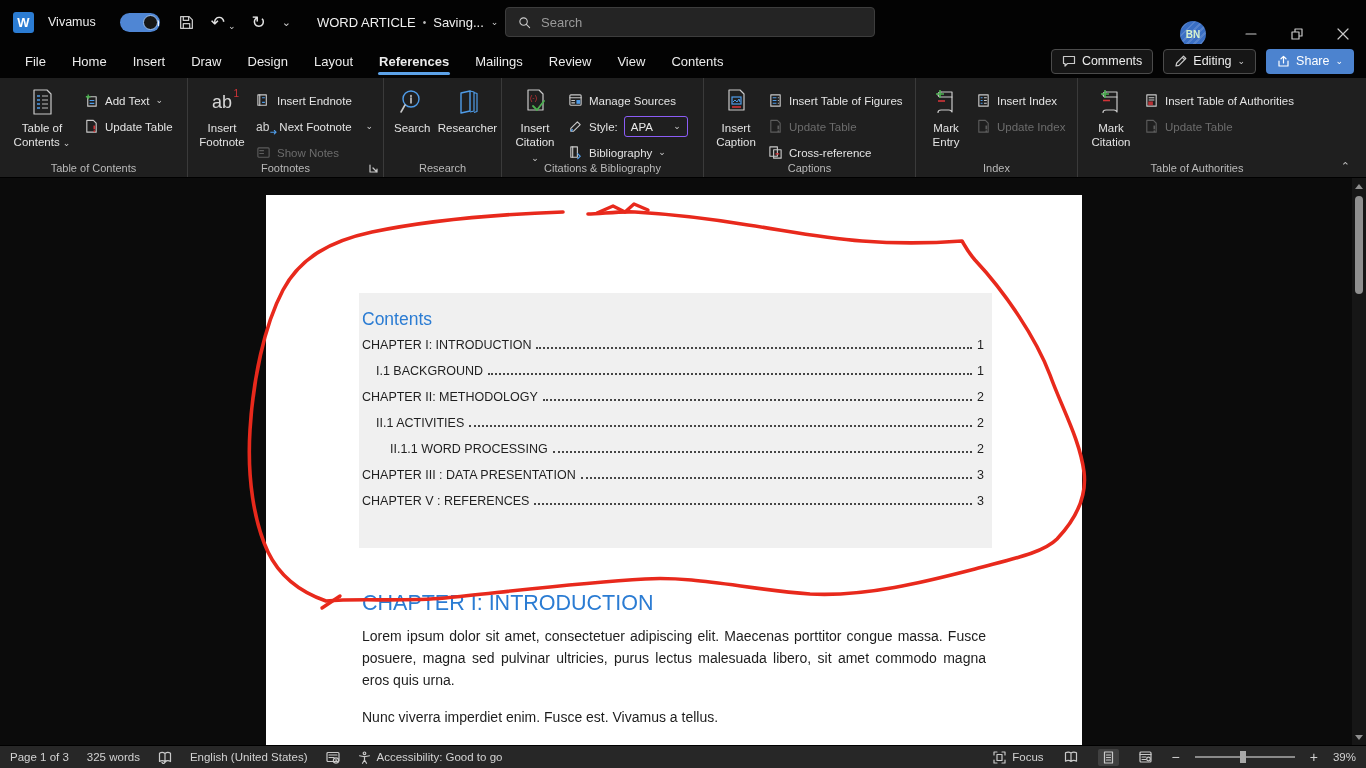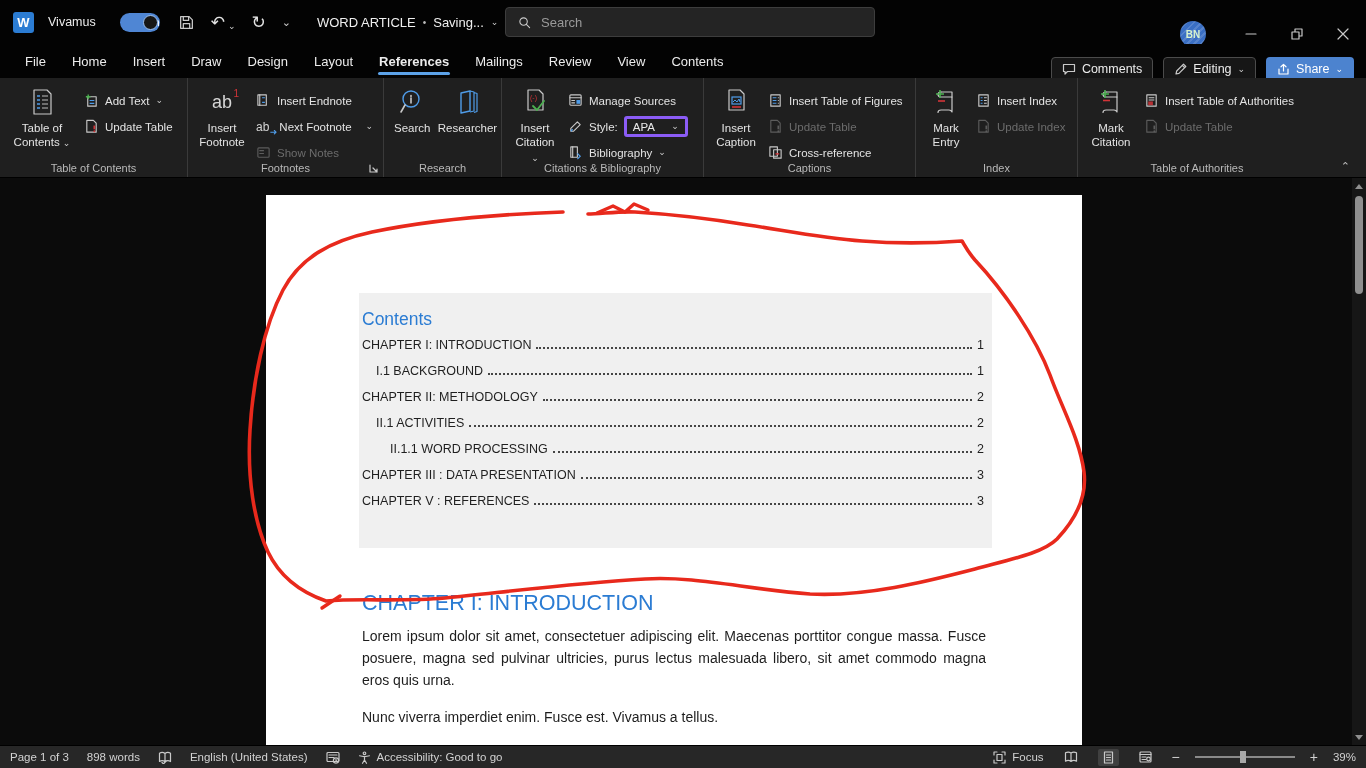--- a/index.html
+++ b/index.html
@@ -30,39 +30,39 @@
   .searchbox input::placeholder { color:#9a9a9a; }
   .tb-right { position:absolute; right:0; top:0; height:44px; display:flex; align-items:center;margin-top:12px; }
   .avatar { width:26px; height:26px; border-radius:50%; background:#3a6fc4; background-image:repeating-linear-gradient(135deg, rgba(255,255,255,.14) 0 2px, transparent 2px 5px); color:#d8f3cf; font-size:10px; font-weight:700; display:flex; align-items:center; justify-content:center; margin-right:22px; cursor:pointer; }
   .winbtn { width:46px; height:44px; display:flex; align-items:center; justify-content:center; cursor:pointer; }
 
   
   .tabrow { position:absolute; top:44px; left:0; right:0; height:34px; background:#030303; display:flex; align-items:center; padding-left:12px; }
   .tab { padding:0 13px; height:100%; display:flex; align-items:center; font-size:13px; color:#ececec; position:relative; cursor:pointer; white-space:nowrap; }
   .tab.active { font-weight:700; }
   .tab.active::after { content:""; position:absolute; left:12px; right:12px; bottom:3px; height:3px; border-radius:2px; background:var(--tab-underline); }
-  .tab-right { position:absolute; right:12px; top:8px; height:34px; display:flex; align-items:center; gap:10px; }
+  .tab-right { position:absolute; right:12px; top:0; height:34px; display:flex; align-items:center; gap:10px; }
   .pill { height:25px; display:flex; align-items:center; gap:6px; padding:0 10px; font-size:12.5px; color:#ececec; background:#161616; border:1px solid #4b4b4b; border-radius:4px; cursor:pointer; white-space:nowrap; }
   .pill.share { background:var(--share-blue); border-color:transparent; color:#fff; }
 
   
   .ribbon { position:absolute; top:78px; left:0; right:0; height:100px; background:#1f1f1f; border-bottom:1px solid #000; display:flex; }
   .rgroup { position:relative; height:100%; border-right:1px solid #3a3a3a; display:flex; align-items:flex-start; padding:5px 4px 18px 6px; gap:2px; }
   .rgroup-label { position:absolute; bottom:3px; left:0; right:0; text-align:center; font-size:11px; color:#b9b9b9; white-space:nowrap; }
   .bigbtn { display:flex; flex-direction:column; align-items:center; padding:4px 4px 0; gap:4px; font-size:11.5px; color:#e3e3e3; text-align:center; border-radius:3px; cursor:pointer; }
   .bigbtn .lbl { line-height:1.25; }
   .smallcol { display:flex; flex-direction:column; padding-top:7px; gap:5px; }
   .smallbtn { display:flex; align-items:center; gap:6px; height:21px; padding:0 4px; font-size:11.5px; color:#e3e3e3; border-radius:3px; cursor:pointer; white-space:nowrap; }
   .smallbtn.disabled { color:#6c6c6c; cursor:default; }
   .smallbtn.disabled .ic { stroke:#5c5c5c; }
   .ab-icon { font-size:18px; color:#d6d6d6; line-height:.9; position:relative; font-weight:400; }
   .ab-icon sup { color:#d13438; font-size:10px; position:absolute; top:-5px; right:-7px; }
   .ab-small { font-size:12px; color:#d6d6d6; position:relative; line-height:1; }
   .ab-small .arr { color:#4f9ce8; font-size:9px; position:absolute; bottom:-4px; right:-8px; }
-  .stylebox { width:64px; height:21px; border:3px solid #8b5cf6; border-radius:3px; background:#1f1f1f; display:flex; align-items:center; justify-content:space-between; padding:0 6px; font-size:11.5px; color:#e8e8e8; cursor:pointer; }
+  .stylebox { width:64px; height:21px; border:1px solid #8b5cf6; border-radius:3px; background:#1f1f1f; display:flex; align-items:center; justify-content:space-between; padding:0 6px; font-size:11.5px; color:#e8e8e8; cursor:pointer; }
   .launcher { position:absolute; right:4px; bottom:3px; cursor:pointer; }
   .ribbon-collapse { position:absolute; right:16px; bottom:4px; font-size:11px; color:#bdbdbd; cursor:pointer; }
 
   
   .canvas { position:absolute; top:178px; left:0; right:0; bottom:23px; background:#0b0b0b; overflow:hidden; }
   .page { position:absolute; left:266px; top:17px; width:816px; height:600px; background:#fff; }
   .toc-block { position:absolute; left:93px; top:98px; width:633px; height:255px; background:#f0f0f0; padding:16px 8px 0 3px; }
   .toc-title { color:var(--accent-blue); font-size:17.5px; font-weight:500; margin-bottom:8px; }
   .toc-row { display:flex; align-items:baseline; height:26px; font-size:12.5px; color:#1f1f1f; }
   .toc-row .leader { flex:1; border-bottom:2px dotted #454545; margin:0 2px 4px 5px; }
@@ -497,21 +497,21 @@
       </div>
     <div class="thumb"></div>
     <div class="arrow" style="bottom:2px">
         <div class="tri-down"></div>
       </div>
   </div>
 </div>
 
 <div class="statusbar">
   <span class="sb-item">Page 1 of 3</span>
-  <span class="sb-item">898 words</span>
+  <span class="sb-item">325 words</span>
   <span class="sb-item">
     <svg width="14" height="13" viewBox="0 0 14 13">
         <path class="ic" d="M7 2.5C5.5 1.3 3 1.3 1.5 2.2v8.3C3 9.6 5.5 9.6 7 10.8c1.5-1.2 4-1.2 5.5-.3V2.2C11 1.3 8.5 1.3 7 2.5v8.3"></path>
         <path class="ic" d="M4 11.5l1.5 1.5 2.5-3" stroke-width="1.4"></path>
       </svg>
   </span>
   <span class="sb-item">English (United States)</span>
   <span class="sb-item">
     <svg width="14" height="13" viewBox="0 0 14 13">
         <rect class="ic" x="1" y="1.5" width="12" height="9" rx="1"></rect>

